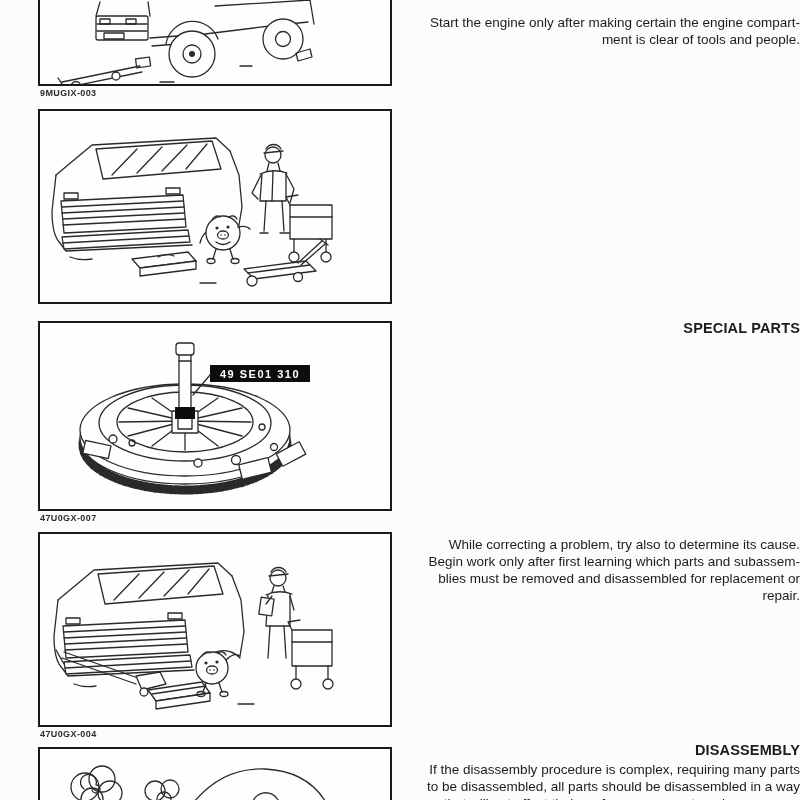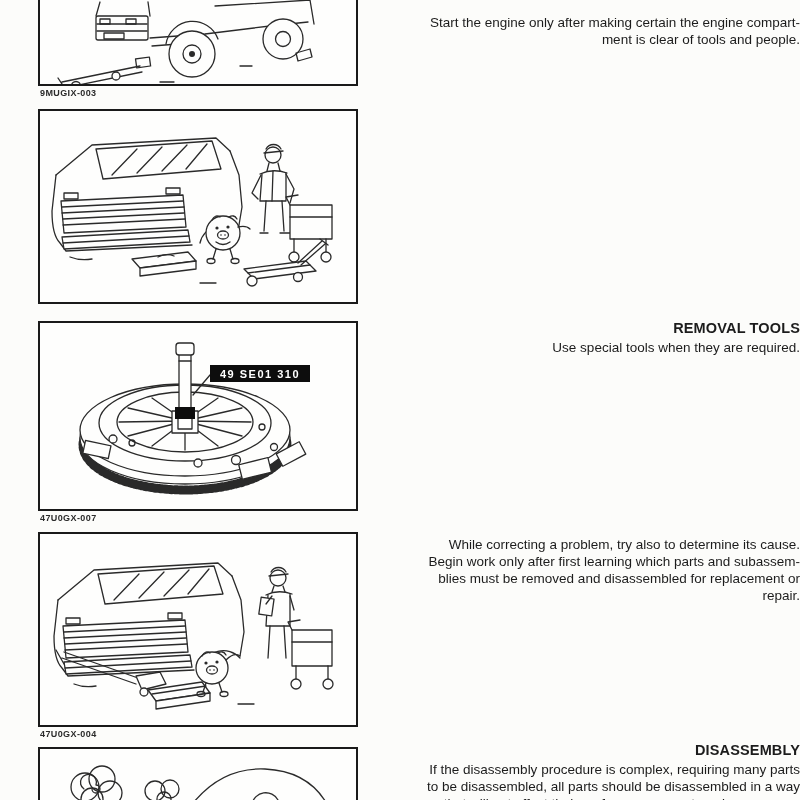--- a/index.html
+++ b/index.html
@@ -1,21 +1,21 @@
 <!DOCTYPE html>
 <html><head>
 <meta charset="utf-8">
 <style>
   html,body { margin:0; padding:0; }
   #page {
     position:relative; width:800px; height:800px; overflow:hidden;
     background:#fcfcfa; font-family:"Liberation Sans", sans-serif; color:#1c1c1c;
   }
   .frame {
-    position:absolute; left:38px; width:320px; box-sizing:border-box;
+    position:absolute; left:38px; width:354px; box-sizing:border-box;
     border:2px solid #1a1a1a; background:#fefefd;
   }
   .caption {
     position:absolute; left:40px; width:294px; text-align:left;
     font-size:9px; letter-spacing:0.4px; color:#2b2b2b; font-weight:bold;
   }
   .section { position:absolute; left:368px; width:432px;text-align:right; }
   .heading {
     font-weight:bold; font-size:14.5px; line-height:17.5px;
     letter-spacing:0.15px; white-space:pre-line; margin:0 0 1px 0;
@@ -252,22 +252,21 @@
     </svg>
   </div>
 
   <div class="section" style="top:14px;">
     <p class="body">Start the engine only after making certain the engine compart-
 ment is clear of tools and people.</p>
   </div>
 
 
   <div class="section" style="top:320px;">
-    <h2 class="heading">REMOVAL TOOLS</h2>
-    <p class="body">Use special tools when they are required.</p>
+    <h2 class="heading">SPECIAL PARTS</h2>
   </div>
 
   <div class="section" style="top:536px;">
     <p class="body">While correcting a problem, try also to determine its cause.
 Begin work only after first learning which parts and subassem-
 blies must be removed and disassembled for replacement or
 repair.</p>
   </div>
 
   <div class="section" style="top:742px;">

